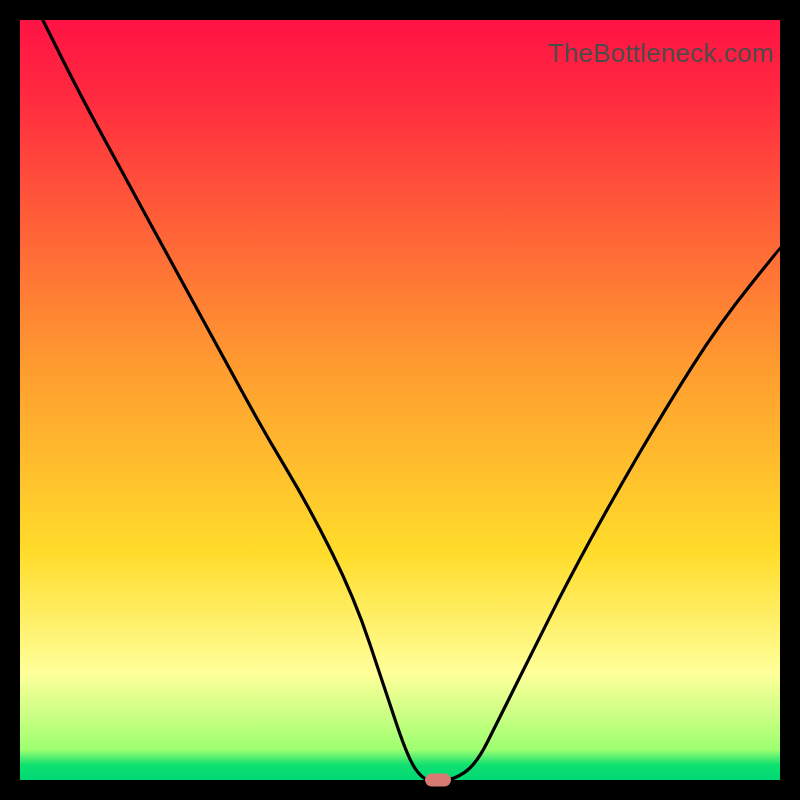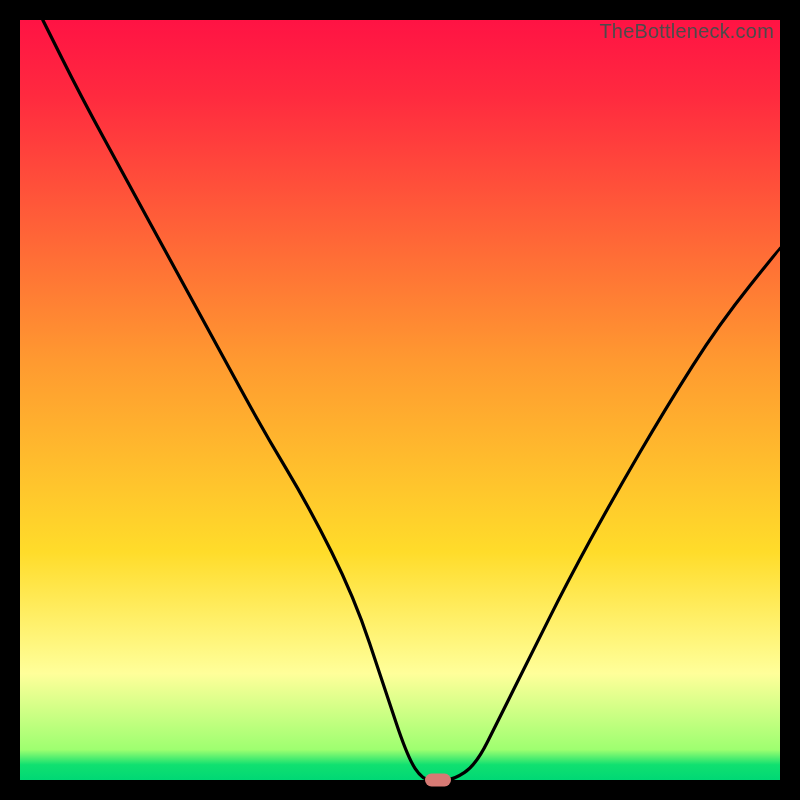--- a/index.html
+++ b/index.html
@@ -31,24 +31,24 @@
       var(--c-orange) 45%,
       var(--c-yellow) 70%,
       var(--c-paleyellow) 86%,
       var(--c-lime) 96.0%,
       var(--c-green) 98%,
       var(--c-green2) 100%
     );
   }
   .watermark {
     position: absolute;
-    top: 0px;
+    top: 18px;
     right: 6px;
     color: #4b4b4b;
-    font-size: 20px;
+    font-size: 26px;
     letter-spacing: 0.2px;
     font-weight: 500;
     user-select: none;
   }
   svg.curve {
     position: absolute;
     left: 0;
     top: 0;
     width: 760px;
     height: 760px;

